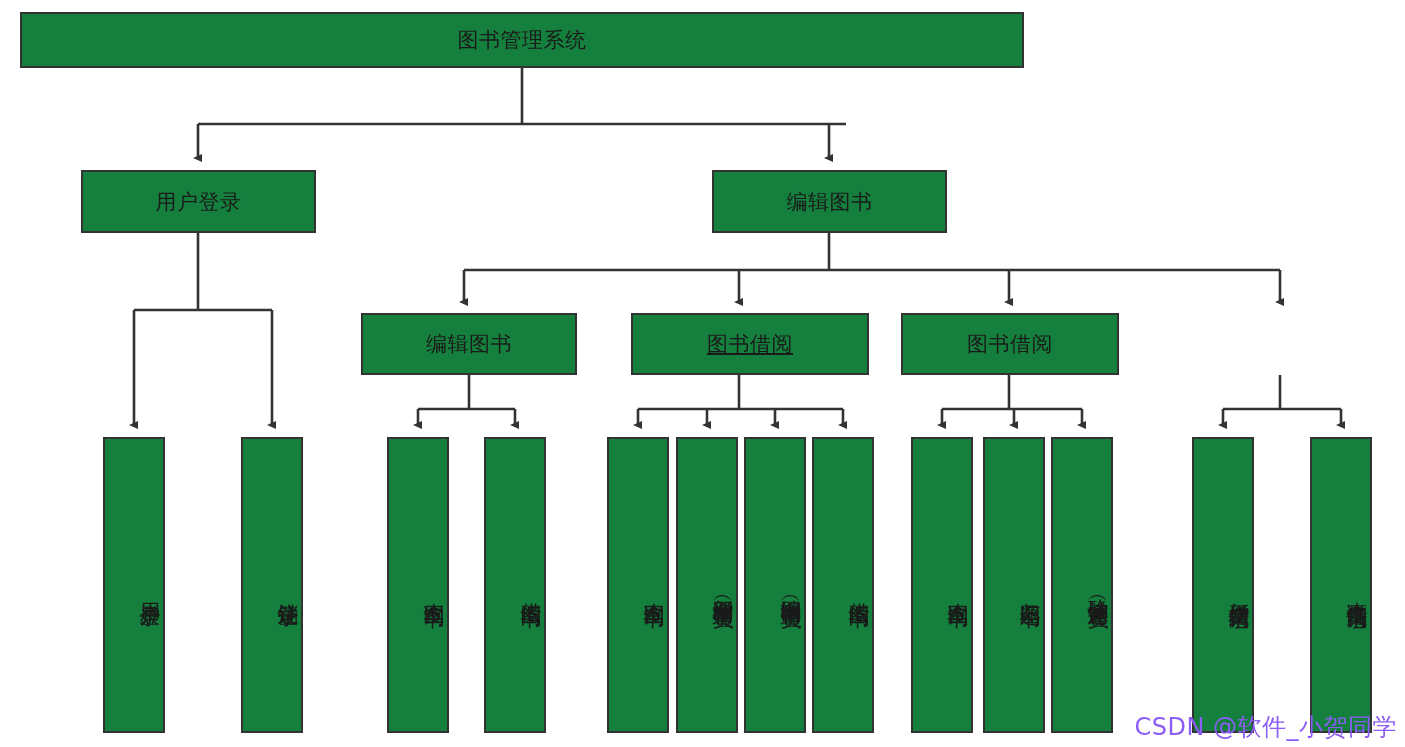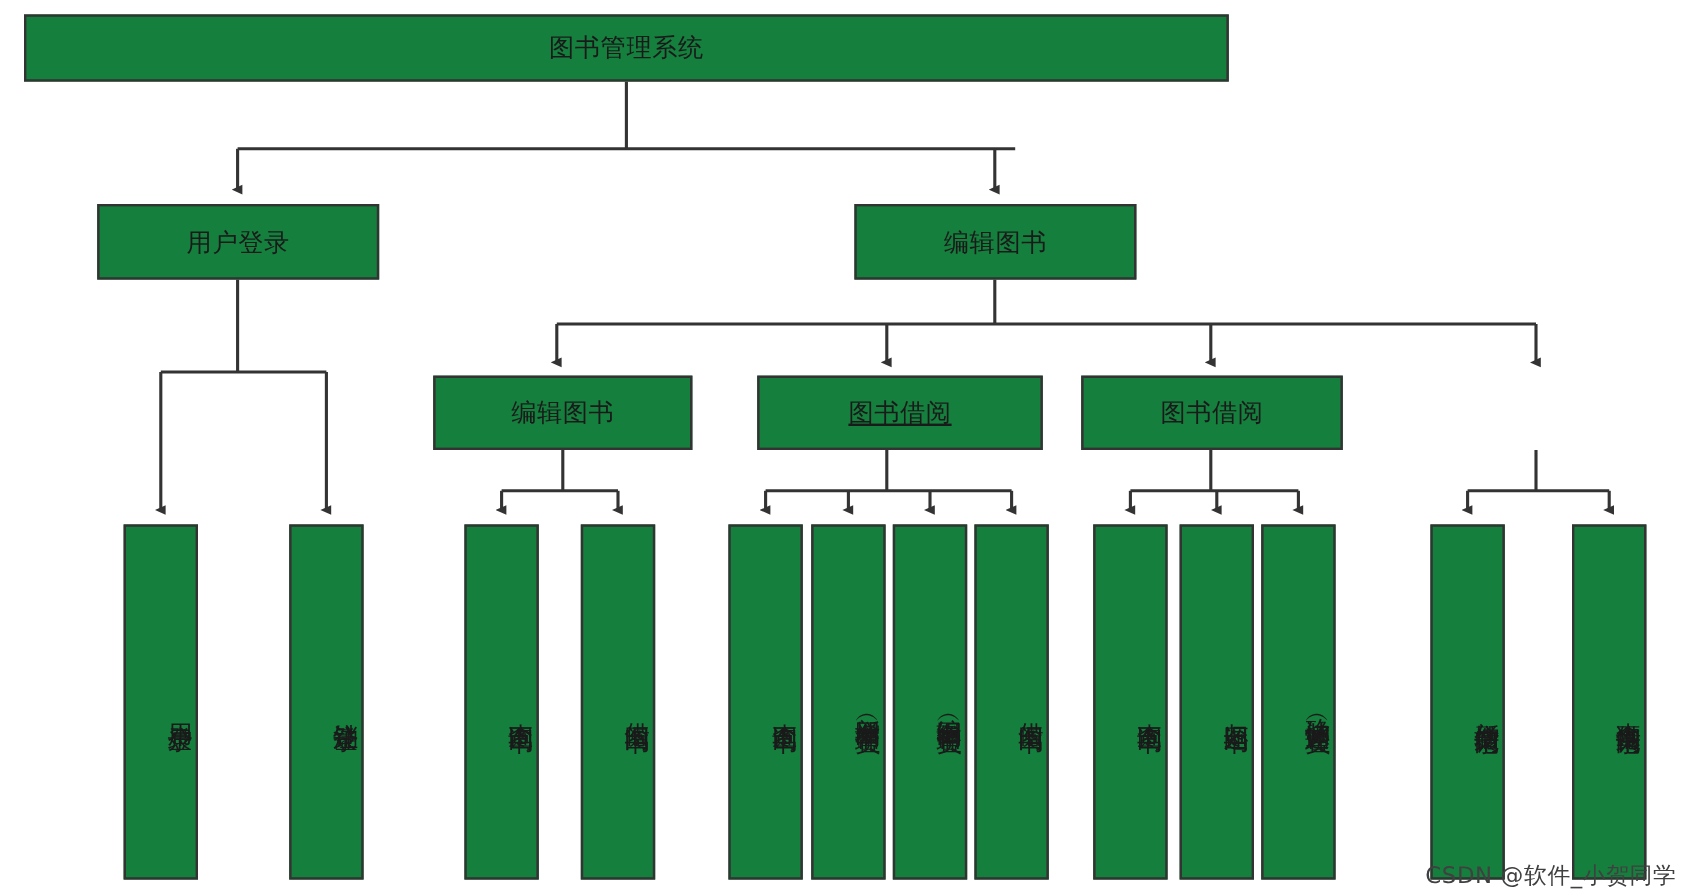--- a/index.html
+++ b/index.html
@@ -56,22 +56,22 @@
     writing-mode: vertical-rl;
     text-orientation: upright;
     display: block;
     text-align: left;
     white-space: nowrap;
   }
   .watermark {
     position: absolute;
     right: 8px;
     bottom: 4px;
-    font-size: 19px;
-    color: #404040;
+    font-size: 24px;
+    color: #8b5cf6;
     white-space: nowrap;
     letter-spacing: 0.5px;
   }
 </style>
 </head>
 <body>
 
 <div id="diagram-root">
 
   <svg class="connectors" viewBox="0 0 1405 747" xmlns="http://www.w3.org/2000/svg">

